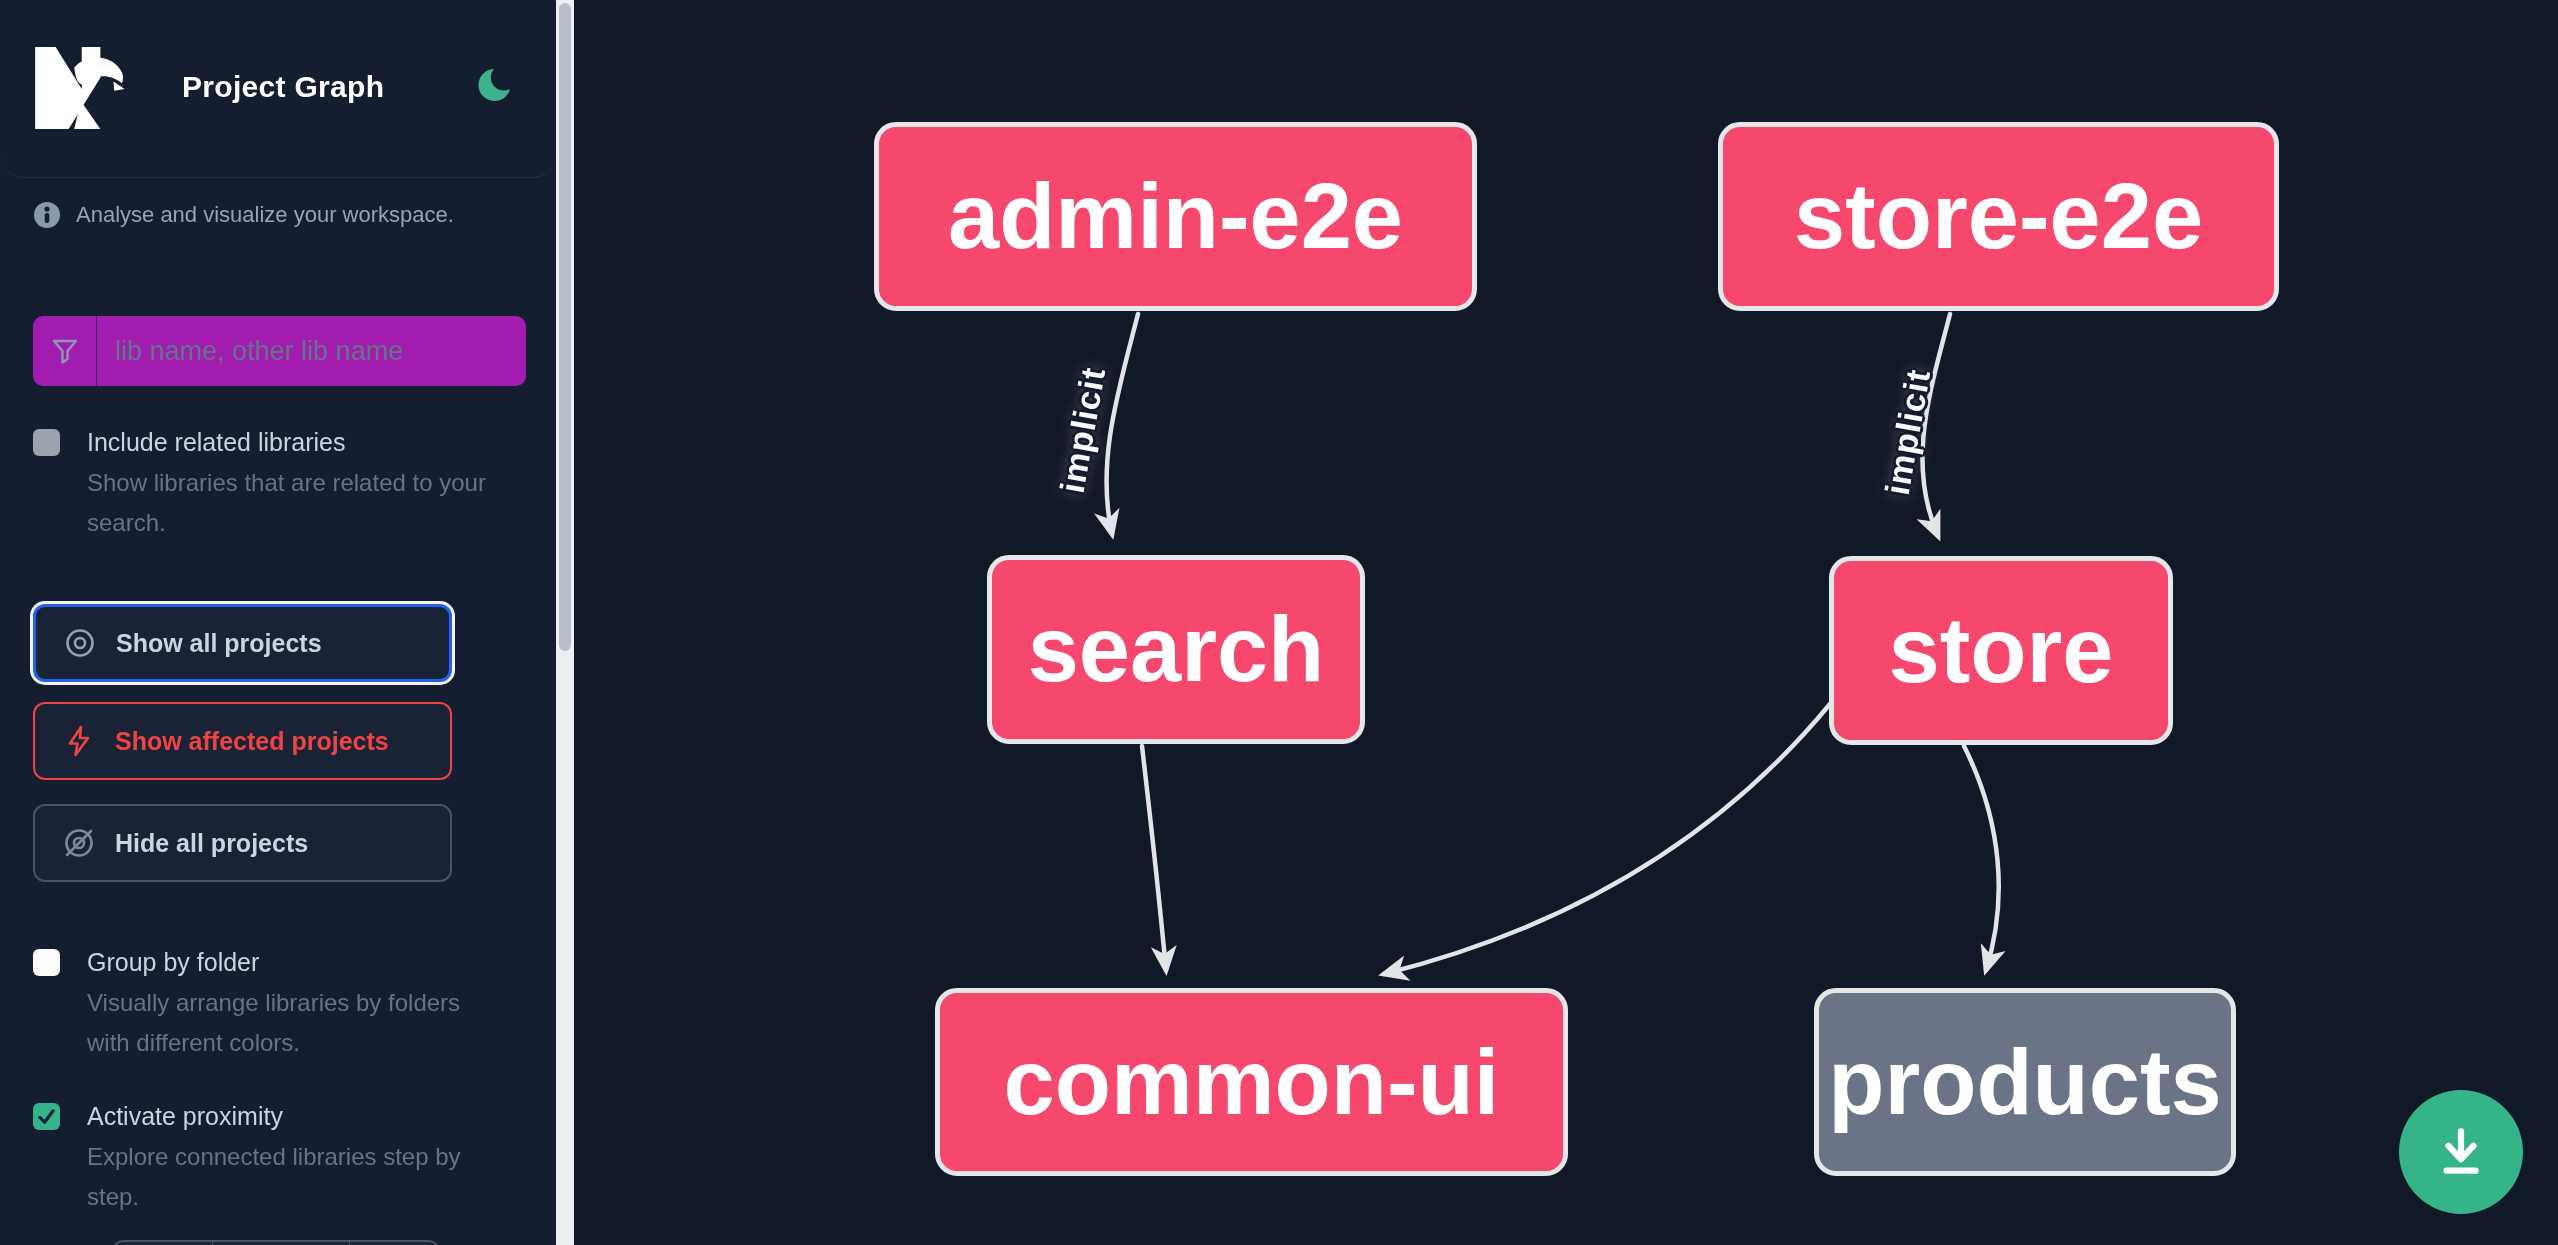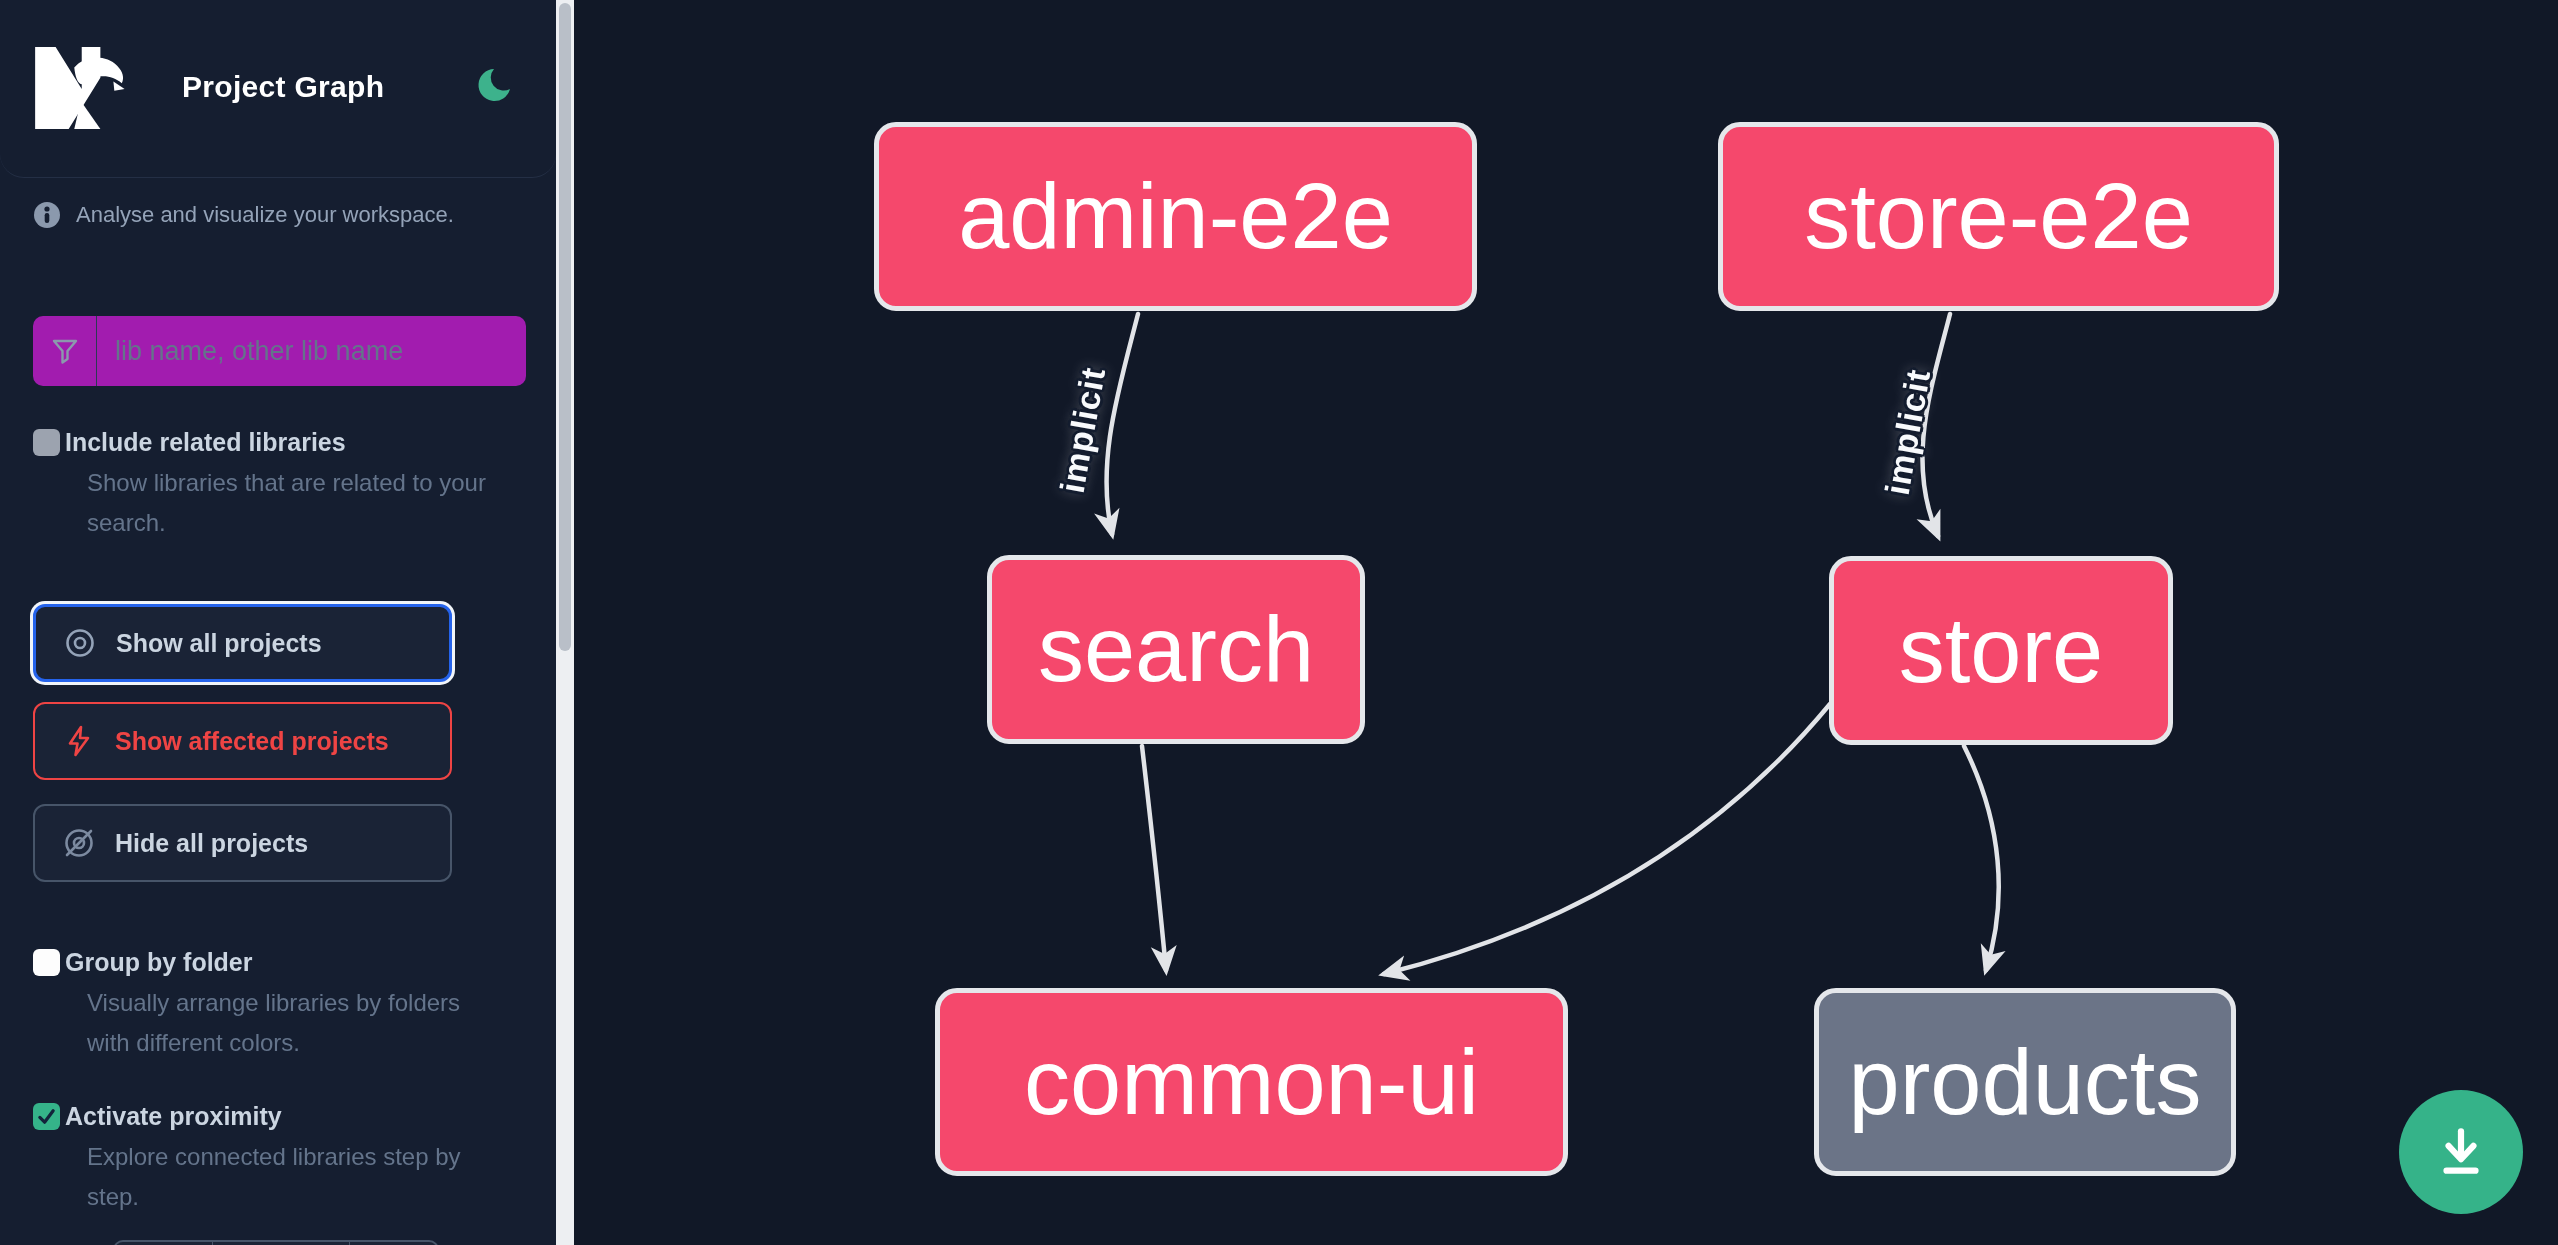--- a/index.html
+++ b/index.html
@@ -18,39 +18,39 @@
   .tagline{font-size:22px;color:#94a3b8;white-space:nowrap;}
   .search{position:absolute;left:33px;top:316px;width:493px;height:70px;background:#a21caf;border-radius:10px;display:flex;align-items:stretch;}
   .funnel-box{width:63px;display:flex;align-items:center;justify-content:center;border-right:1px solid #2c3a54;flex:none;}
   .search-input{flex:1;background:transparent;border:none;outline:none;color:#cbd5e1;font-size:27px;padding:0 18px;font-family:inherit;min-width:0;}
   .search-input::placeholder{color:#64748b;opacity:1;}
   .toggle-row{position:absolute;left:33px;width:493px;}
   .cb{position:absolute;left:0;top:3px;width:27px;height:27px;border-radius:6px;cursor:pointer;}
   .cb-gray{background:#9ca3af;}
   .cb-white{background:#fdfdfd;}
   .cb-green{background:#35b389;display:flex;align-items:center;justify-content:center;}
-  .toggle-label{margin-left:32px;font-size:25px;font-weight:700;color:#cbd5e1;line-height:33px;}
+  .toggle-label{margin-left:54px;font-size:25px;font-weight:400;color:#cbd5e1;line-height:33px;}
   .toggle-desc{margin-left:54px;margin-top:4px;font-size:24px;color:#64748b;line-height:40px;width:414px;}
   .action-btn{position:absolute;left:33px;width:419px;height:78px;border-radius:12px;background:#1a2336;
     display:flex;align-items:center;gap:19px;padding-left:27px;box-sizing:border-box;
     font-size:25px;font-weight:700;color:#cbd5e1;cursor:pointer;border:2px solid #475569;}
   .btn-all{top:604px;border:3px solid #2563eb;box-shadow:0 0 0 3px #f1f5f9;}
   .btn-affected{top:702px;border:2px solid #ef4444;color:#ef4444;}
   .btn-hide{top:804px;}
   .bottom-group{position:absolute;left:113px;top:1240px;width:326px;height:28px;background:#1b2436;
     border:2px solid #475569;border-bottom:none;border-radius:10px 10px 0 0;display:flex;box-sizing:border-box;}
   .bottom-group .seg{height:100%;box-sizing:border-box;}
   .bottom-group .seg + .seg{border-left:1px solid #475569;}
   
   .sb-track{position:absolute;left:556px;top:0;width:18px;height:1245px;background:#edeff2;}
   .sb-thumb{position:absolute;left:3px;top:3px;width:12px;height:648px;border-radius:6px;background:#b9bfc8;cursor:pointer;}
   
   .edges{position:absolute;left:0;top:0;width:2558px;height:1245px;pointer-events:none;}
   .node{position:absolute;display:flex;align-items:center;justify-content:center;
-    color:#fff;font-size:92px;font-weight:400;border:5px solid #e5e7eb;border-radius:22px;
+    color:#fff;font-size:92px;font-weight:700;border:5px solid #e5e7eb;border-radius:22px;
     box-sizing:border-box;cursor:pointer;white-space:nowrap;letter-spacing:0;}
   .node-pink{background:#f5486c;}
   .node-gray{background:#6b7487;}
   .edge-label{position:absolute;transform:translate(-50%,-50%) rotate(-80deg);
     font-size:34px;font-weight:700;color:#f8fafc;letter-spacing:1px;white-space:nowrap;
     text-shadow:3px 0 0 #131c2e,-3px 0 0 #131c2e,0 3px 0 #131c2e,0 -3px 0 #131c2e,
       2px 2px 0 #131c2e,-2px -2px 0 #131c2e,2px -2px 0 #131c2e,-2px 2px 0 #131c2e,
       0 0 14px rgba(248,250,252,.45);}
   .fab{position:absolute;left:2399px;top:1090px;width:124px;height:124px;border-radius:50%;
     background:#35b389;display:flex;align-items:center;justify-content:center;cursor:pointer;}

